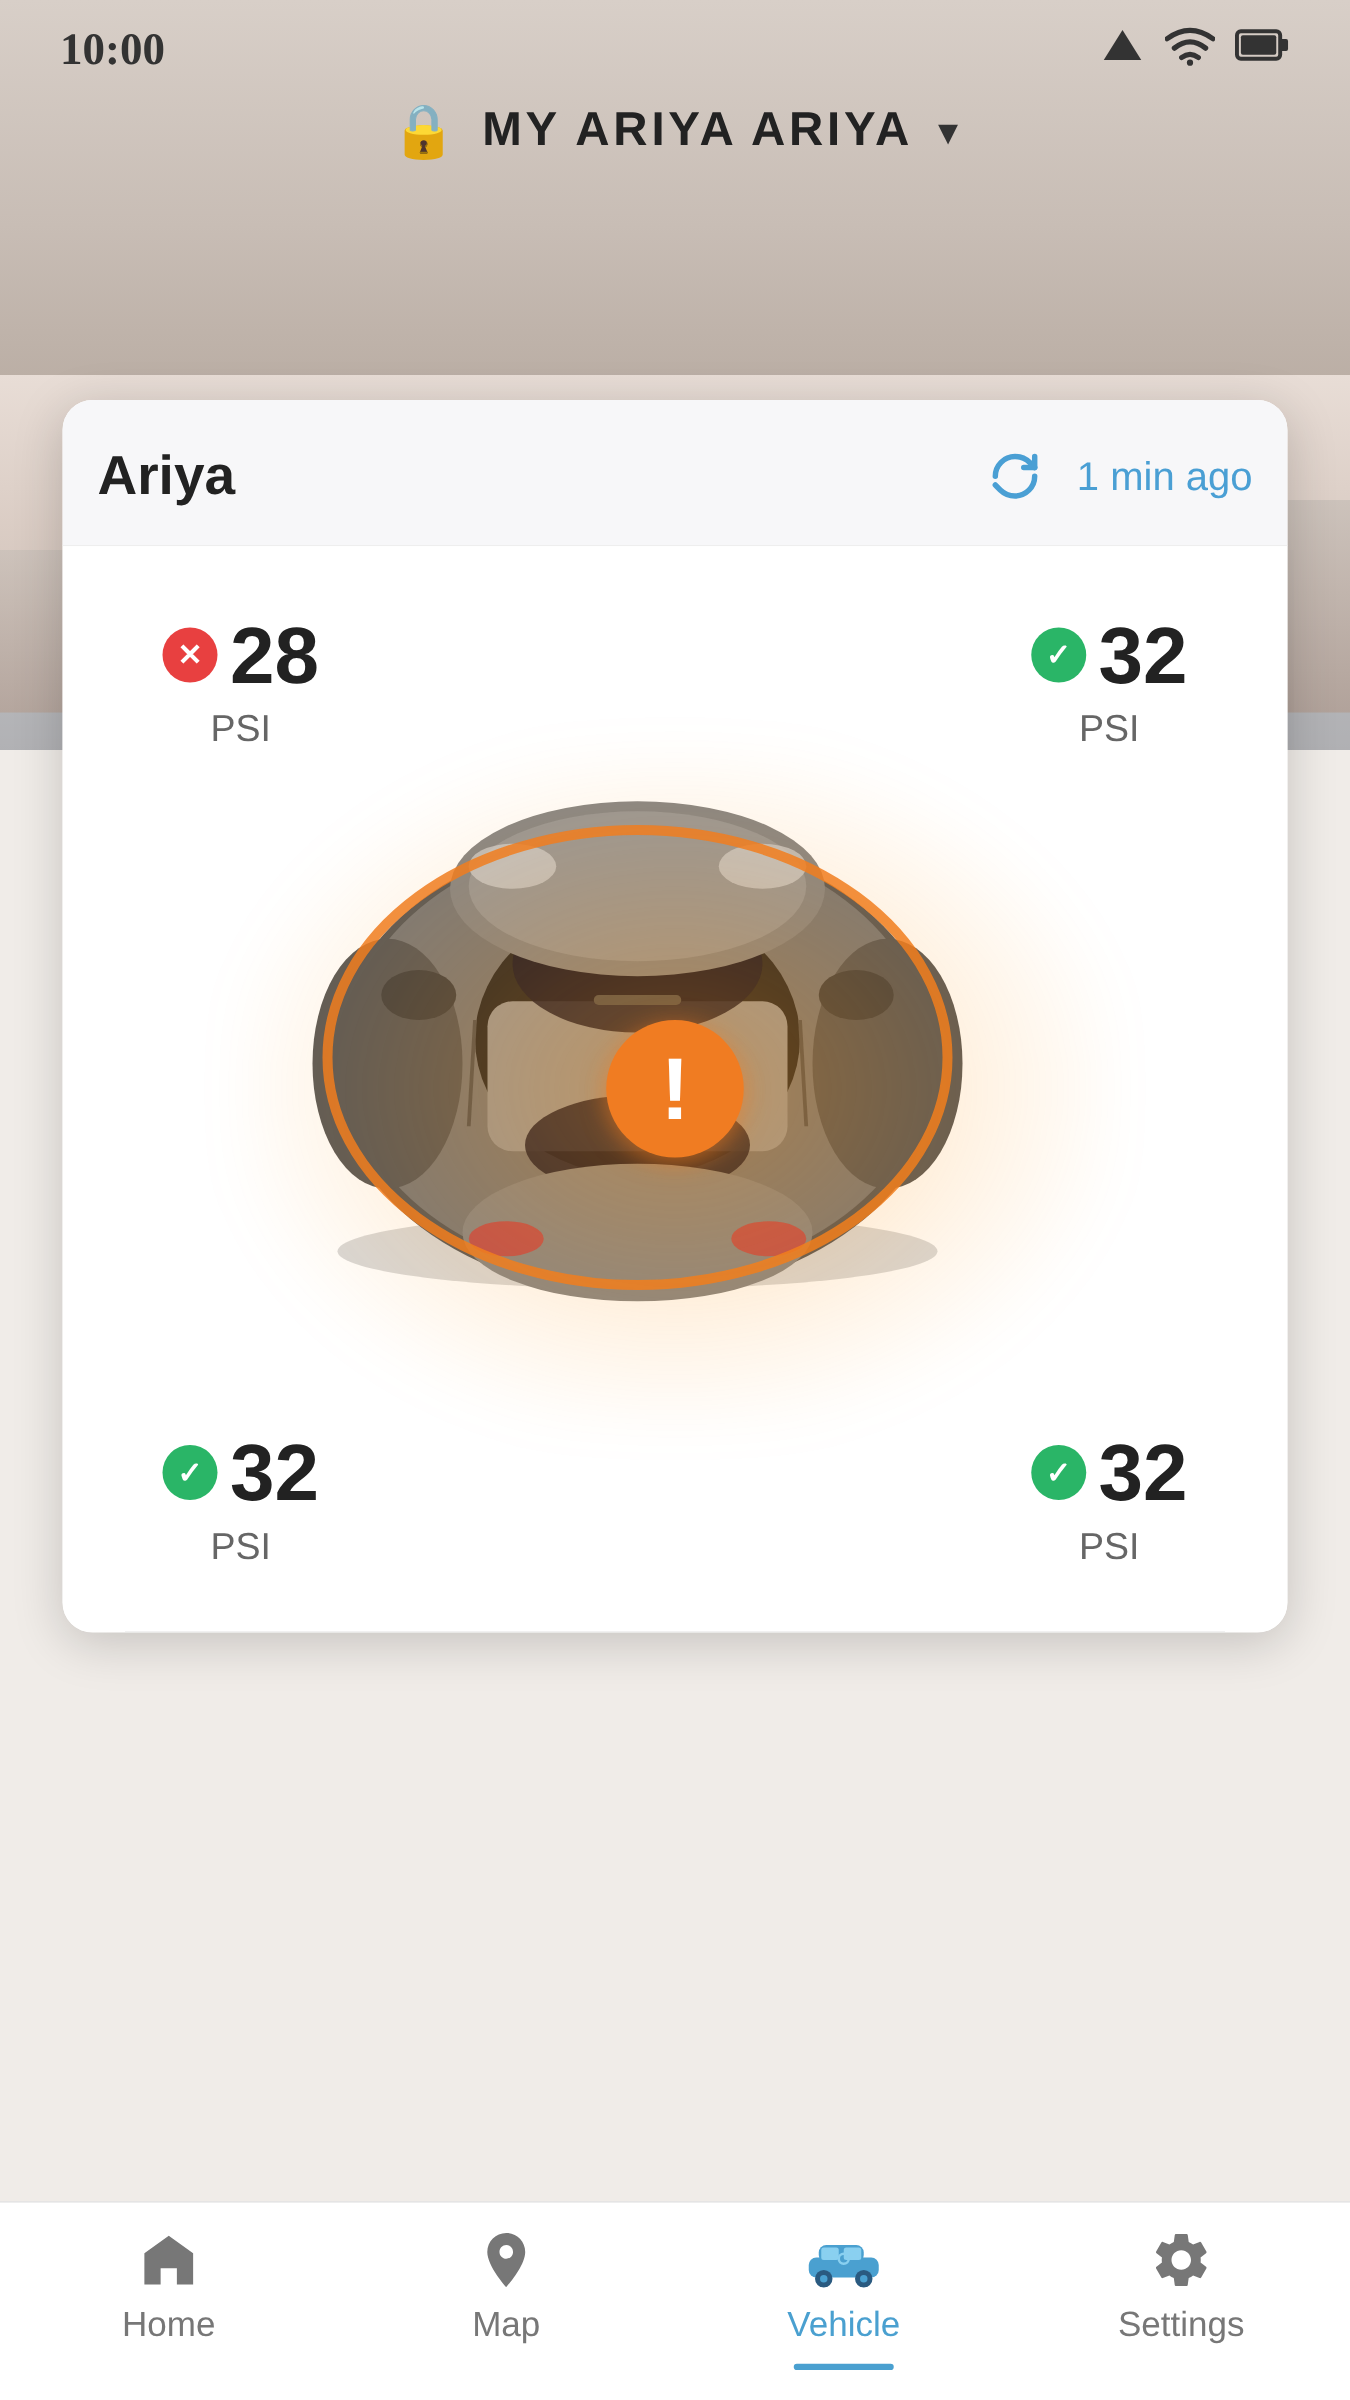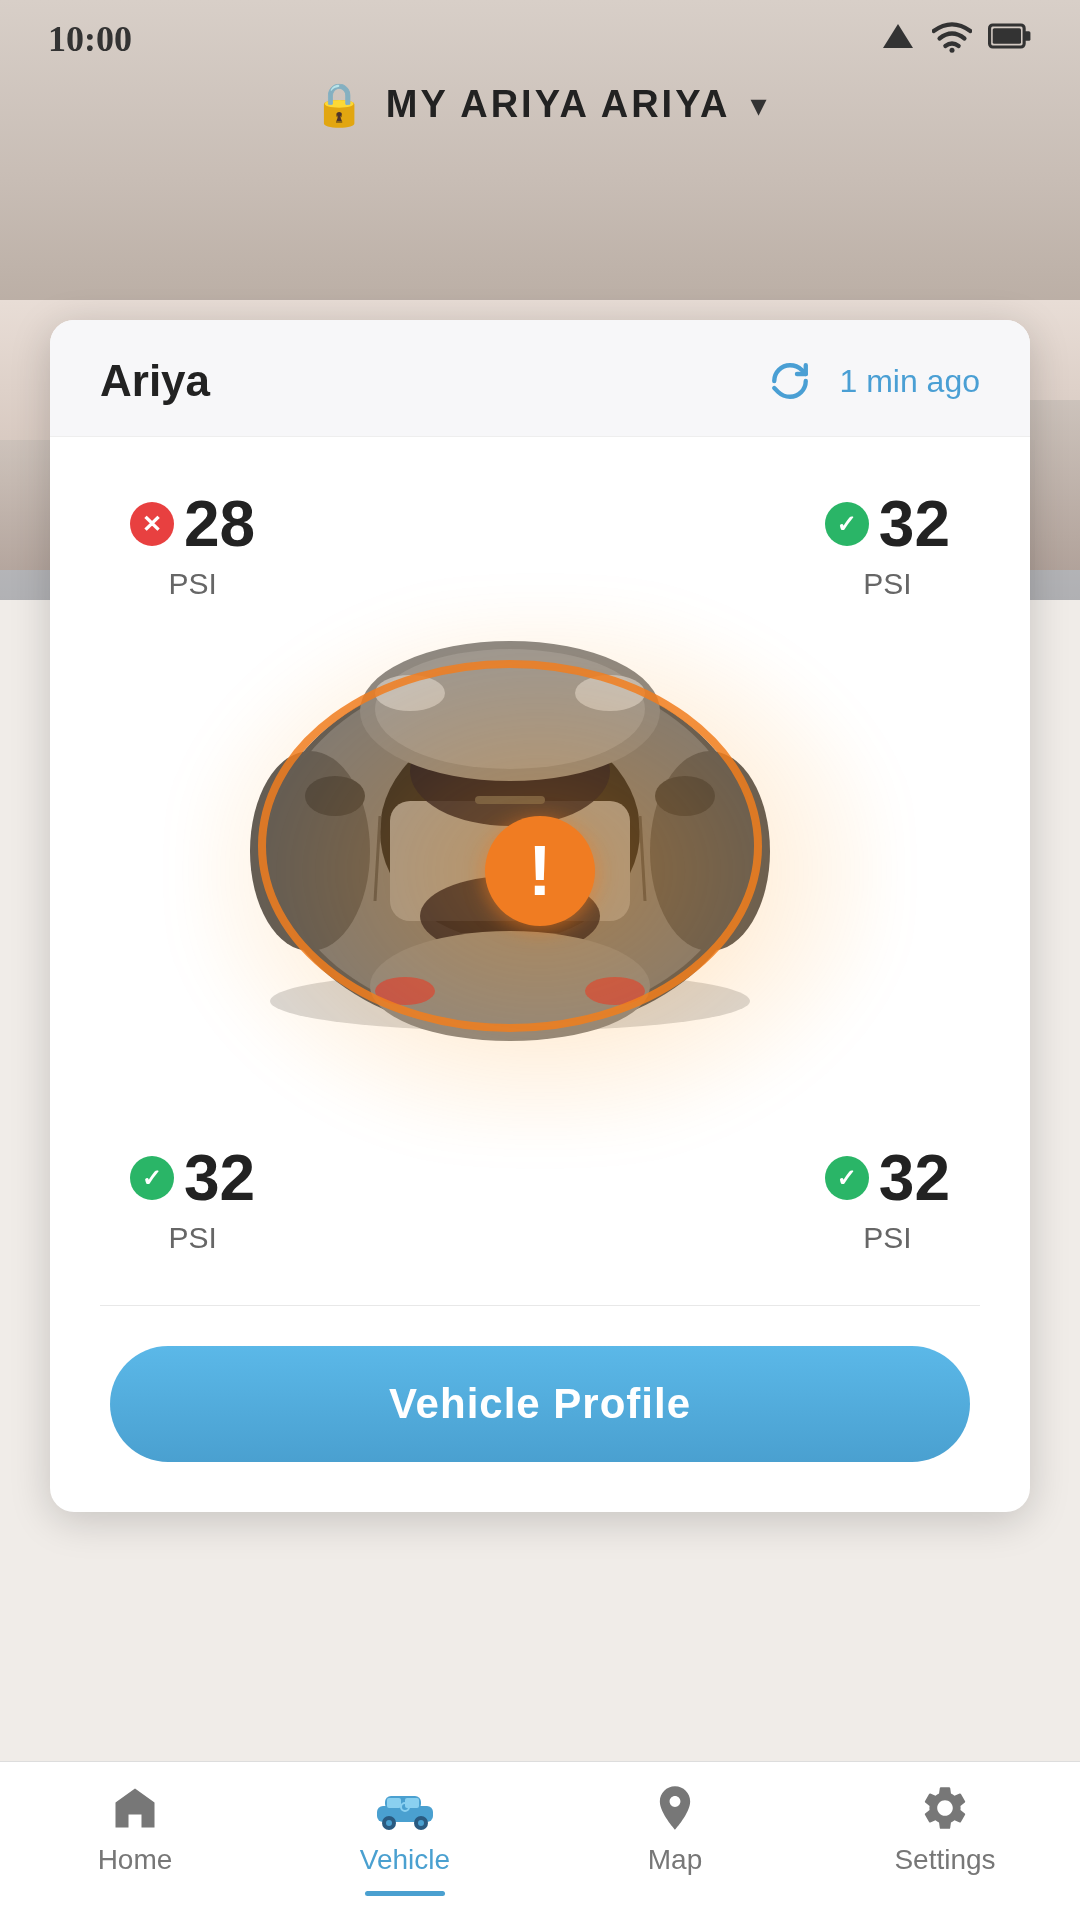--- a/index.html
+++ b/index.html
@@ -88,21 +88,21 @@
       background: #fff;
       border-radius: 24px;
       box-shadow: 0 8px 40px rgba(0,0,0,0.18);
       overflow: hidden;
     }
 
     .card-header {
       display: flex;
       justify-content: space-between;
       align-items: center;
-      padding: 36px 50px 30px;
+      padding: 36px 28px 30px;
       background: #f7f7f9;
       border-bottom: 1px solid #eee;
     }
     .card-title {
       font-size: 44px;
       font-weight: 700;
       color: #222;
     }
     .card-refresh {
       display: flex;
@@ -468,30 +468,36 @@
           <div class="status-dot ok">✓</div>
           <span class="tire-value">32</span>
         </div>
         <span class="tire-unit">PSI</span>
       </div>
     </div>
   </div>
 
   <div class="card-divider"></div>
 
-  <button class="vehicle-profile-btn">Vehicle Profile</button>
 </div>
 
 <div class="bottom-nav">
 
   <div class="nav-item">
     <svg width="52" height="52" viewBox="0 0 24 24" fill="#777">
       <path d="M3 9.5L12 3l9 6.5V21H15v-6H9v6H3V9.5z"></path>
     </svg>
     <span class="nav-label">Home</span>
+  </div>
+
+  <div class="nav-item">
+    <svg width="52" height="52" viewBox="0 0 24 24" fill="#777">
+      <path d="M12 2C8.13 2 5 5.13 5 9c0 5.25 7 13 7 13s7-7.75 7-13c0-3.87-3.13-7-7-7zm0 9.5c-1.38 0-2.5-1.12-2.5-2.5s1.12-2.5 2.5-2.5 2.5 1.12 2.5 2.5-1.12 2.5-2.5 2.5z"></path>
+    </svg>
+    <span class="nav-label">Map</span>
   </div>
 
   <div class="nav-item nav-item-vehicle">
     <svg width="64" height="52" viewBox="0 0 32 22" fill="#4aa0d0">
 
       <rect x="2" y="10" width="28" height="8" rx="3" fill="#4aa0d0"></rect>
       <rect x="6" y="5" width="18" height="7" rx="3" fill="#4aa0d0"></rect>
 
       <rect x="7" y="6" width="7" height="5" rx="1" fill="#8ad0f0"></rect>
       <rect x="16" y="6" width="7" height="5" rx="1" fill="#8ad0f0"></rect>
@@ -499,27 +505,20 @@
       <circle cx="8" cy="18.5" r="3.5" fill="#2a5a80"></circle>
       <circle cx="24" cy="18.5" r="3.5" fill="#2a5a80"></circle>
       <circle cx="8" cy="18.5" r="1.5" fill="#4aa0d0"></circle>
       <circle cx="24" cy="18.5" r="1.5" fill="#4aa0d0"></circle>
 
       <circle cx="16" cy="10.5" r="2" fill="none" stroke="#8ad0f0" stroke-width="1"></circle>
     </svg>
     <span class="nav-label active">Vehicle</span>
   </div>
 
-  <div class="nav-item">
-    <svg width="52" height="52" viewBox="0 0 24 24" fill="#777">
-      <path d="M12 2C8.13 2 5 5.13 5 9c0 5.25 7 13 7 13s7-7.75 7-13c0-3.87-3.13-7-7-7zm0 9.5c-1.38 0-2.5-1.12-2.5-2.5s1.12-2.5 2.5-2.5 2.5 1.12 2.5 2.5-1.12 2.5-2.5 2.5z"></path>
-    </svg>
-    <span class="nav-label">Map</span>
-  </div>
-
 
   <div class="nav-item">
     <svg width="52" height="52" viewBox="0 0 24 24" fill="#777">
       <path d="M19.14 12.94c.04-.3.06-.61.06-.94 0-.32-.02-.64-.07-.94l2.03-1.58c.18-.14.23-.41.12-.61l-1.92-3.32c-.12-.22-.37-.29-.59-.22l-2.39.96c-.5-.38-1.03-.7-1.62-.94l-.36-2.54c-.04-.24-.24-.41-.48-.41h-3.84c-.24 0-.43.17-.47.41l-.36 2.54c-.59.24-1.13.57-1.62.94l-2.39-.96c-.22-.08-.47 0-.59.22L2.74 8.87c-.12.21-.08.47.12.61l2.03 1.58c-.05.3-.09.63-.09.94s.02.64.07.94l-2.03 1.58c-.18.14-.23.41-.12.61l1.92 3.32c.12.22.37.29.59.22l2.39-.96c.5.38 1.03.7 1.62.94l.36 2.54c.05.24.24.41.48.41h3.84c.24 0 .44-.17.47-.41l.36-2.54c.59-.24 1.13-.56 1.62-.94l2.39.96c.22.08.47 0 .59-.22l1.92-3.32c.12-.22.07-.47-.12-.61l-2.01-1.58zM12 15.6c-1.98 0-3.6-1.62-3.6-3.6s1.62-3.6 3.6-3.6 3.6 1.62 3.6 3.6-1.62 3.6-3.6 3.6z"></path>
     </svg>
     <span class="nav-label">Settings</span>
   </div>
 </div>
 
 </body></html>

